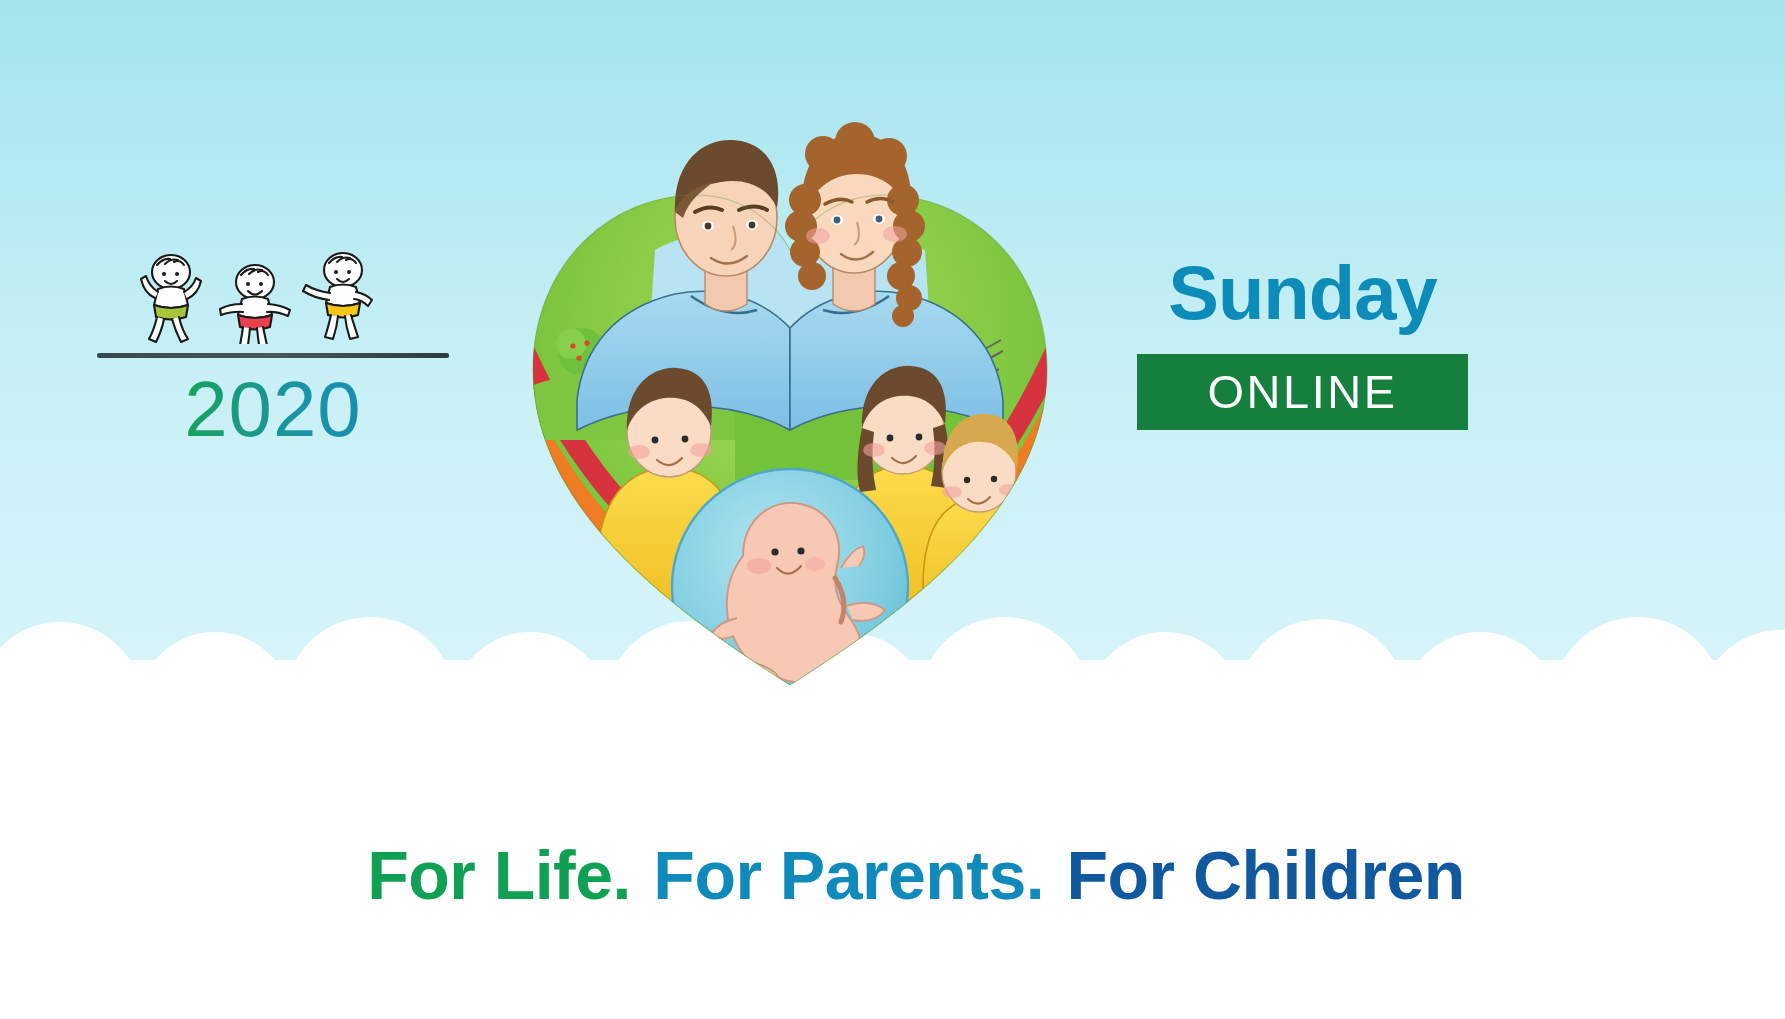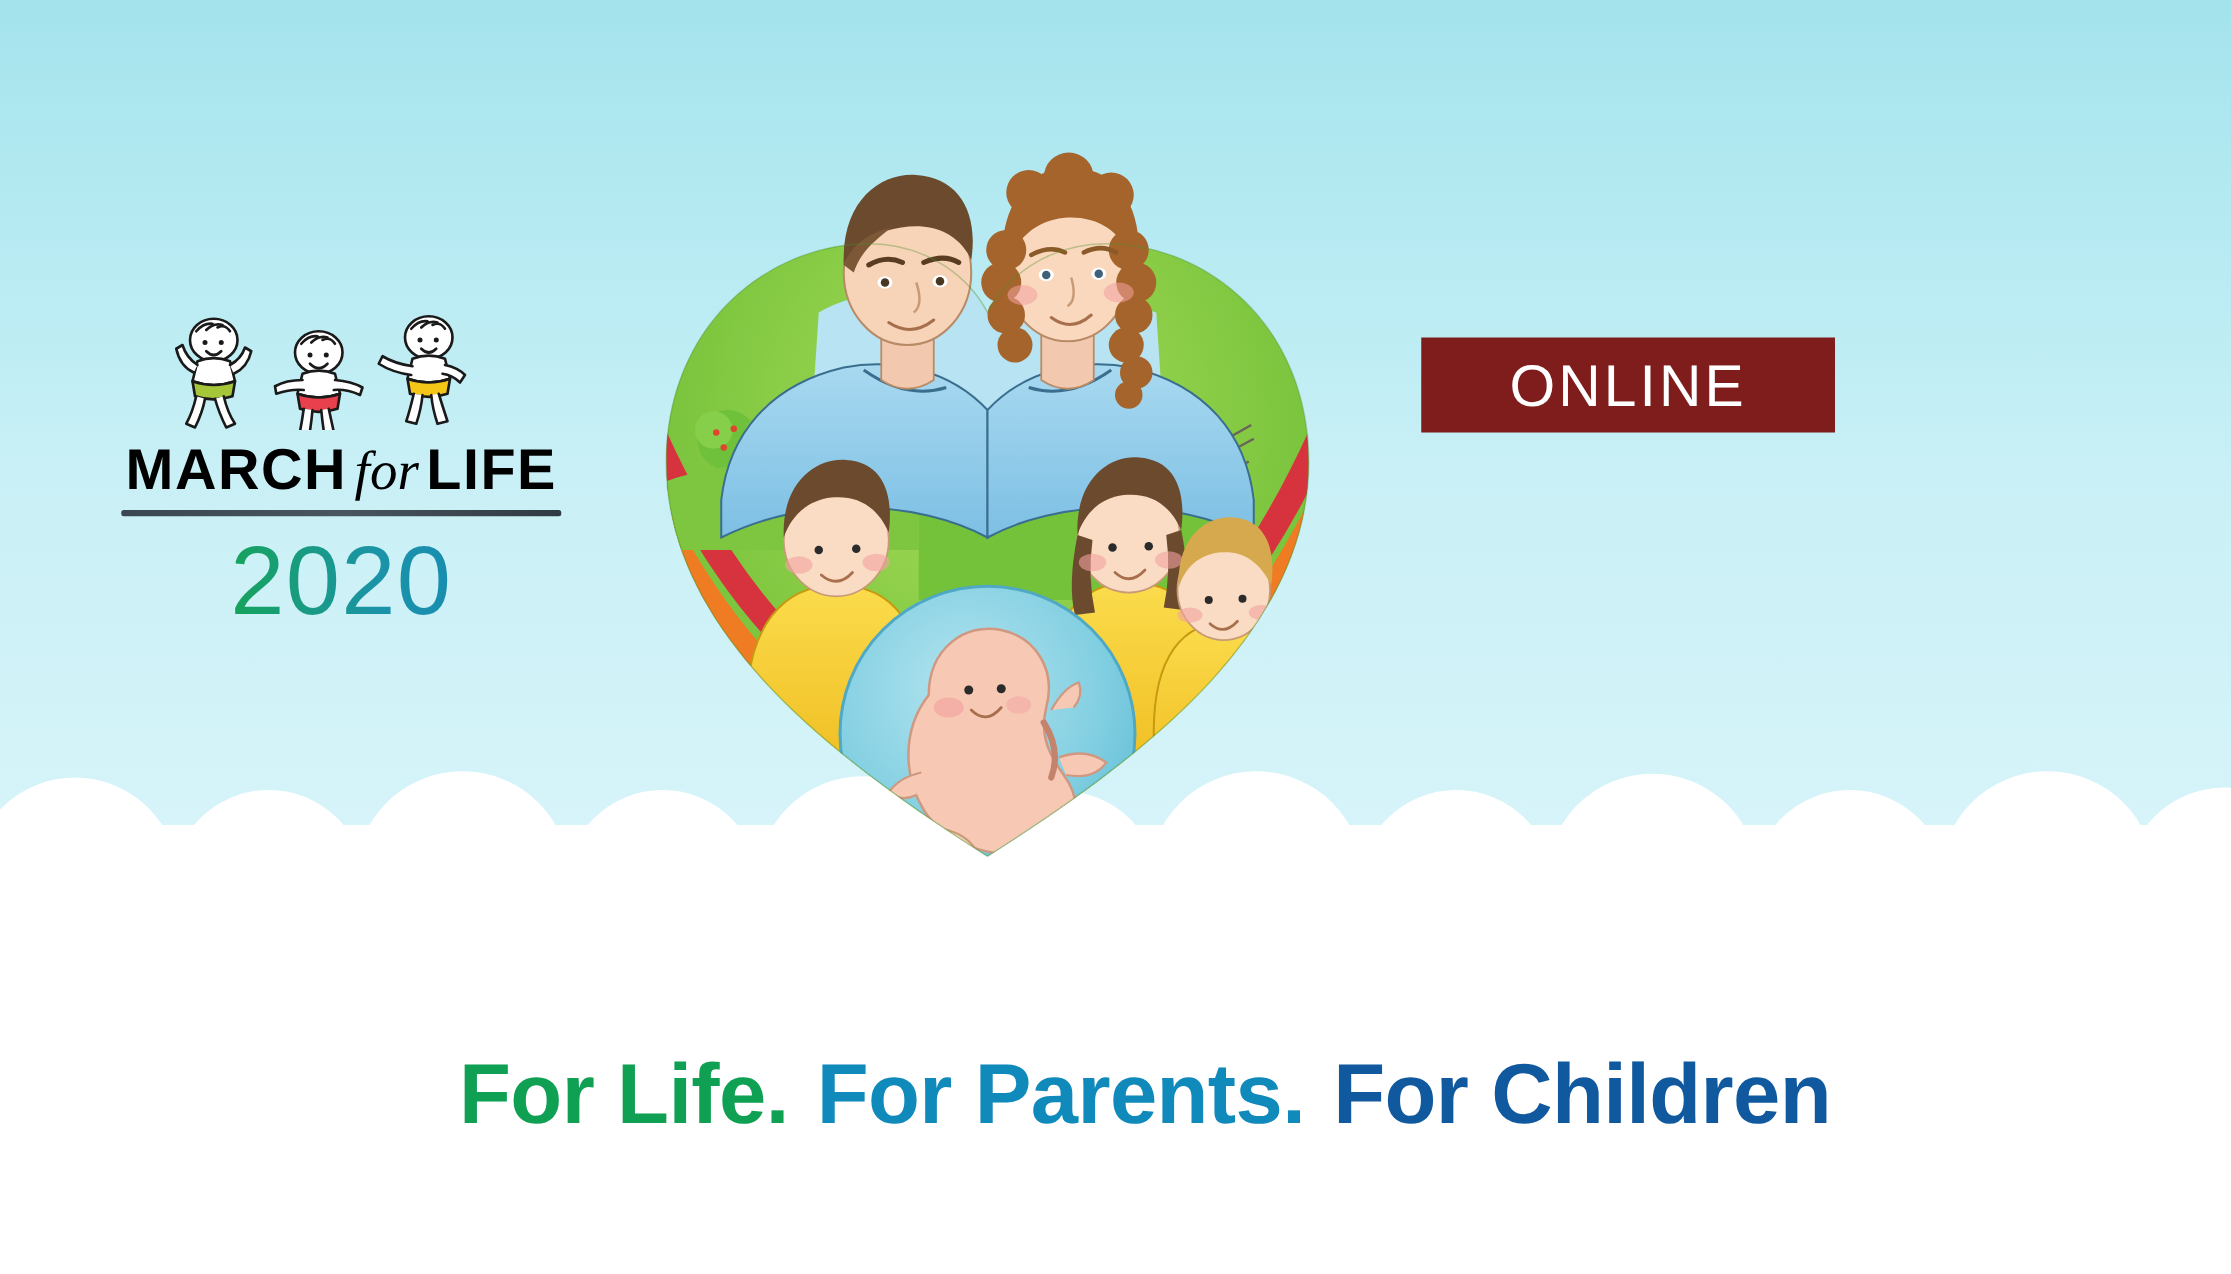--- a/index.html
+++ b/index.html
@@ -125,21 +125,21 @@
     margin-top:2px;
     font-size:44px;
     font-weight:400;
     color:#101010;
     line-height:1.05;
   }
   #online-badge {
     margin:22px auto 0 auto;
     width:331px;
     height:76px;
-    background:#7f1d1d;
+    background:#15803d;
     display:flex;
     align-items:center;
     justify-content:center;
     border:none;
   }
   #online-badge-label {
     font-size:47px;
     font-weight:300;
     letter-spacing:2.5px;
     color:#ffffff;
@@ -237,21 +237,20 @@
             <path d="M29 45 q-14 -2 -24 -8 l-3 6 q11 7 26 9" fill="#ffffff"></path>
             <path d="M55 44 q10 2 16 8 l-4 6 q-6 -6 -14 -7" fill="#ffffff"></path>
             <path d="M25 55 q17 6 34 0 l-2 12 q-15 5 -30 0 z" fill="#f5c518" stroke="#1a1a1a"></path>
             <path d="M30 67 q-3 13 -6 22 l8 2 q4 -12 5 -23" fill="#ffffff"></path>
             <path d="M50 67 q4 13 7 22 l-8 2 q-4 -12 -5 -23" fill="#ffffff"></path>
           </g>
         </g>
       </svg>
     </div>
 
-    <div id="march-wordmark"><span>MARCH</span><span class="mfl-italic">for</span><span>LIFE</span></div>
 
     <div id="wordmark-rule"></div>
 
     <div id="year-2020">2020</div>
   </div>
 
   <div id="illustration">
     <svg viewBox="0 0 570 600" xmlns="http://www.w3.org/2000/svg" aria-hidden="true">
       <defs>
         <clipPath id="heartClip">
@@ -468,20 +467,21 @@
 
         <path d="M196 586 q16 -28 48 -24 q26 4 34 22 q-28 18 -60 14 q-16 -2 -22 -12 z" fill="#f7d3b8" stroke="#c79a76" stroke-width="1.8"></path>
         <path d="M306 582 q26 -22 56 -14 q22 6 26 24 q-30 16 -62 8 q-16 -4 -20 -18 z" fill="#f7d3b8" stroke="#c79a76" stroke-width="1.8"></path>
       </g>
 
       <path d="M285 585 C 150 500, 28 400, 28 270 C 28 160, 110 95, 190 95 C 240 95, 272 125, 285 150 C 298 125, 330 95, 380 95 C 460 95, 542 160, 542 270 C 542 400, 420 500, 285 585 Z" fill="none" stroke="#4a8f2f" stroke-width="1.2" opacity="0.35"></path>
     </svg>
   </div>
 
   <div id="info-block">
+    <div id="day-line">Sunday</div>
     <div id="online-badge">
       <span id="online-badge-label">ONLINE</span>
     </div>
   </div>
 
   <div id="tagline"><span class="tl-life">For Life.</span> <span class="tl-parents">For Parents.</span> <span class="tl-children">For Children</span></div>
 
 </div>
 
 </body></html>

